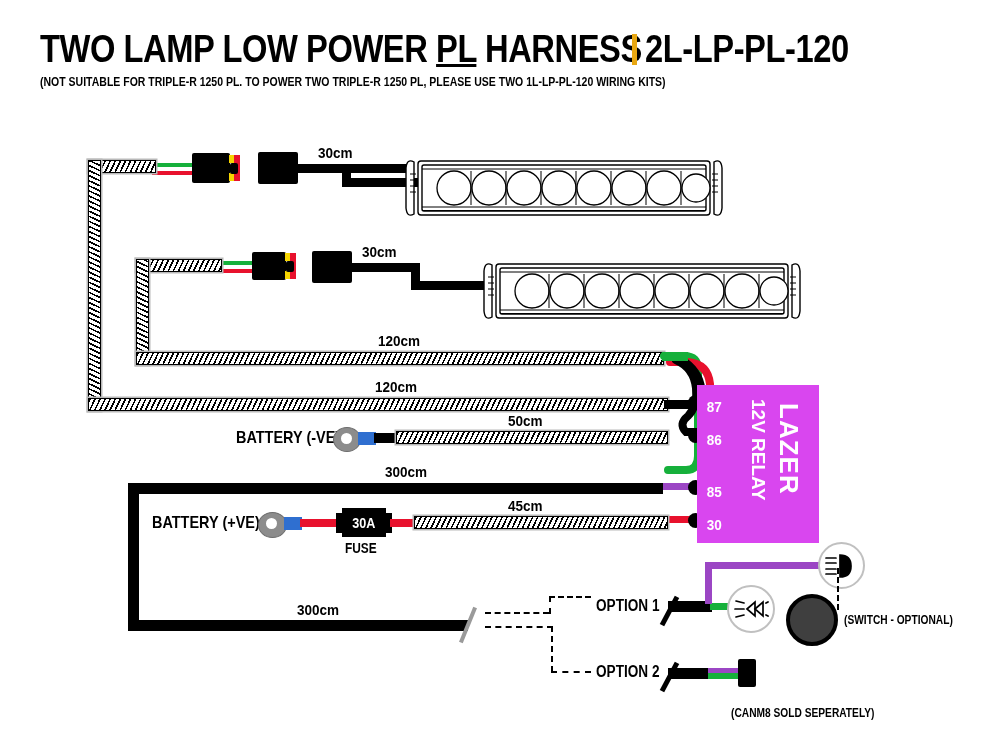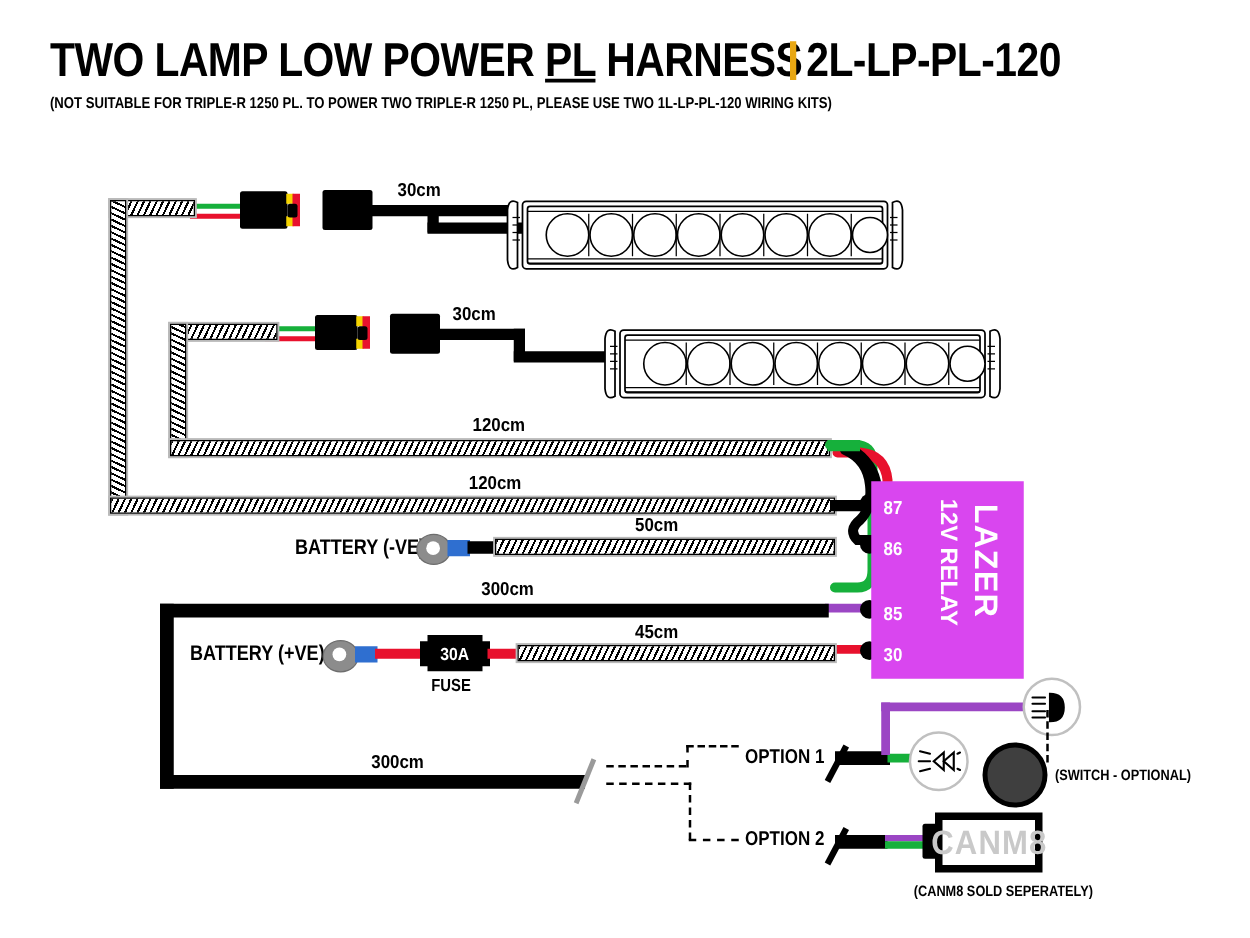--- a/index.html
+++ b/index.html
@@ -495,18 +495,15 @@
   <div class="dash-v-grey" style="left:837px; top:568px; height:42px;"></div>
   <div id="switch-knob" style="left:786px; top:594px; width:52px; height:52px;"></div>
   <div class="lbl-sm" style="left:844px; top:613px; font-size:12px;">(SWITCH - OPTIONAL)</div>
 
   <div class="lbl" style="left:596px; top:663px; font-size:16px;">OPTION 2</div>
   <div class="slash-black" style="left:667px; top:661px; width:5px; height:32px;"></div>
   <div class="wire-black abs" style="left:668px; top:668px; width:42px; height:11px;"></div>
   <div class="wire-purple abs" style="left:708px; top:668px; width:34px; height:5px;"></div>
   <div class="wire-green abs" style="left:708px; top:673px; width:34px; height:6px;"></div>
   <div class="conn" style="left:738px; top:659px; width:18px; height:28px;"></div>
-  <div id="canm8-box" style="left:748px; top:650px; width:86px; height:48px;">
-    <span>CANM8</span>
-  </div>
   <div class="lbl-sm" style="left:731px; top:706px; font-size:12px;">(CANM8 SOLD SEPERATELY)</div>
 
 </div>
 
 </body></html>

